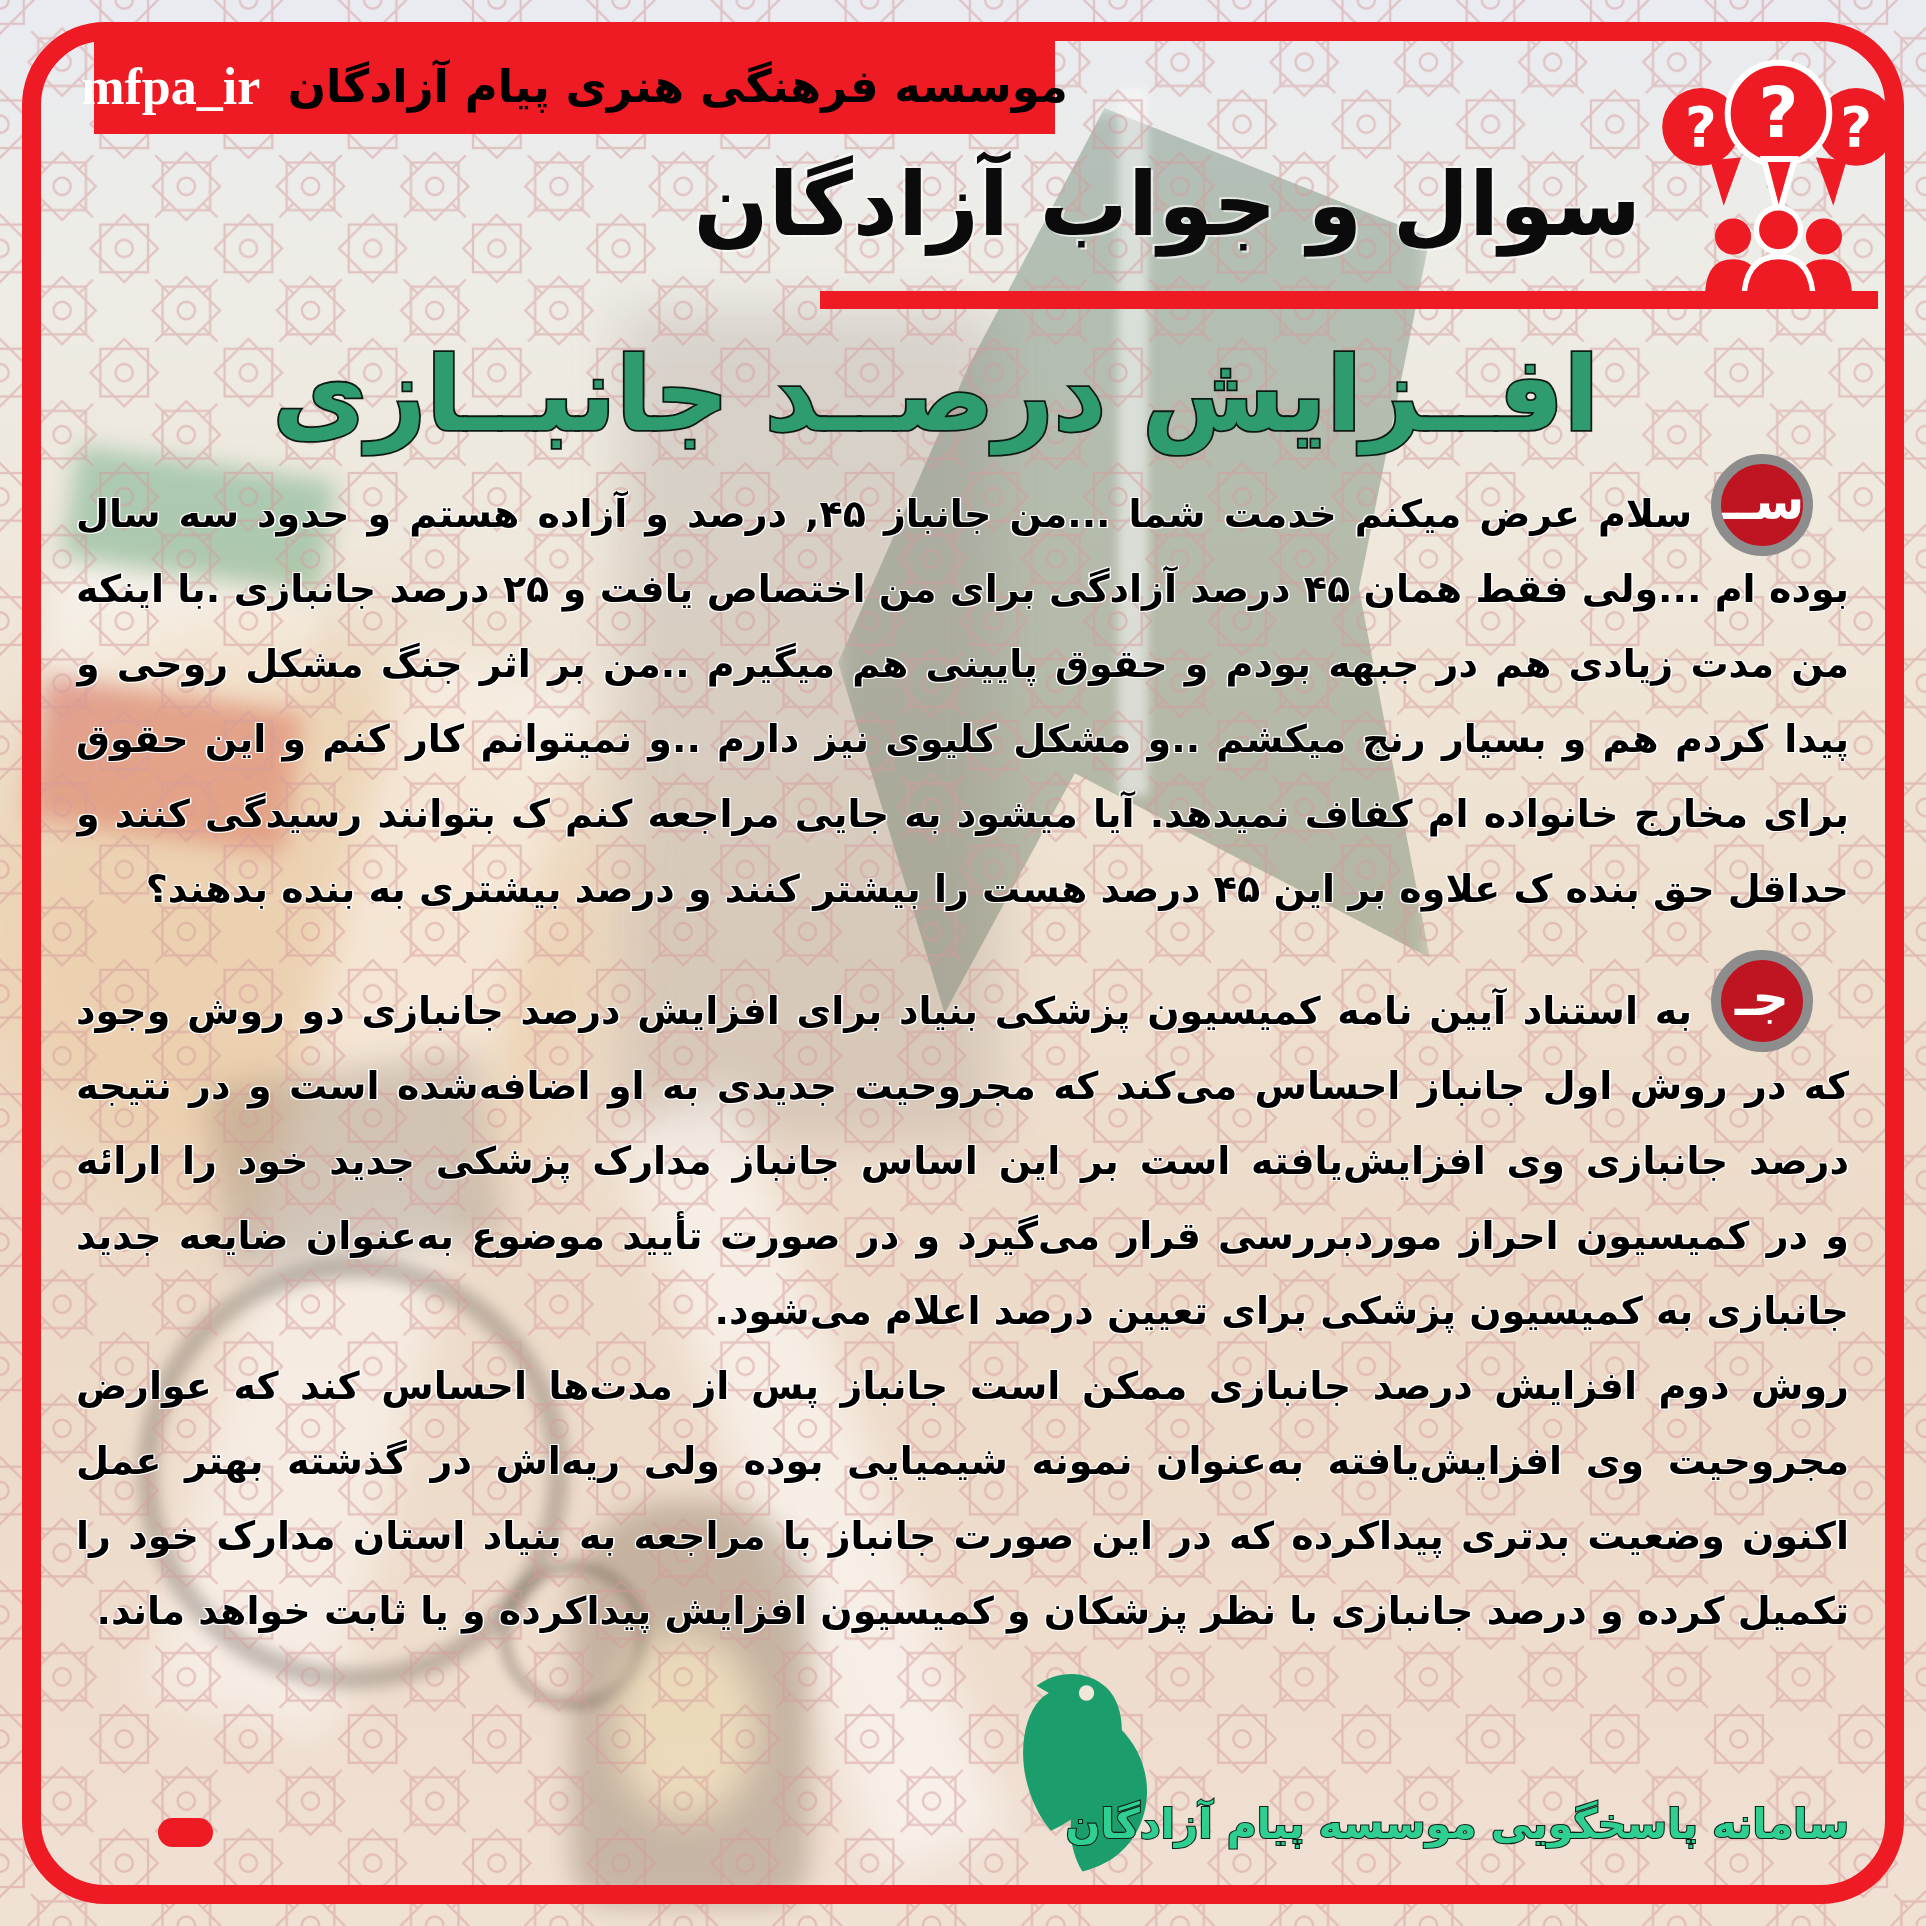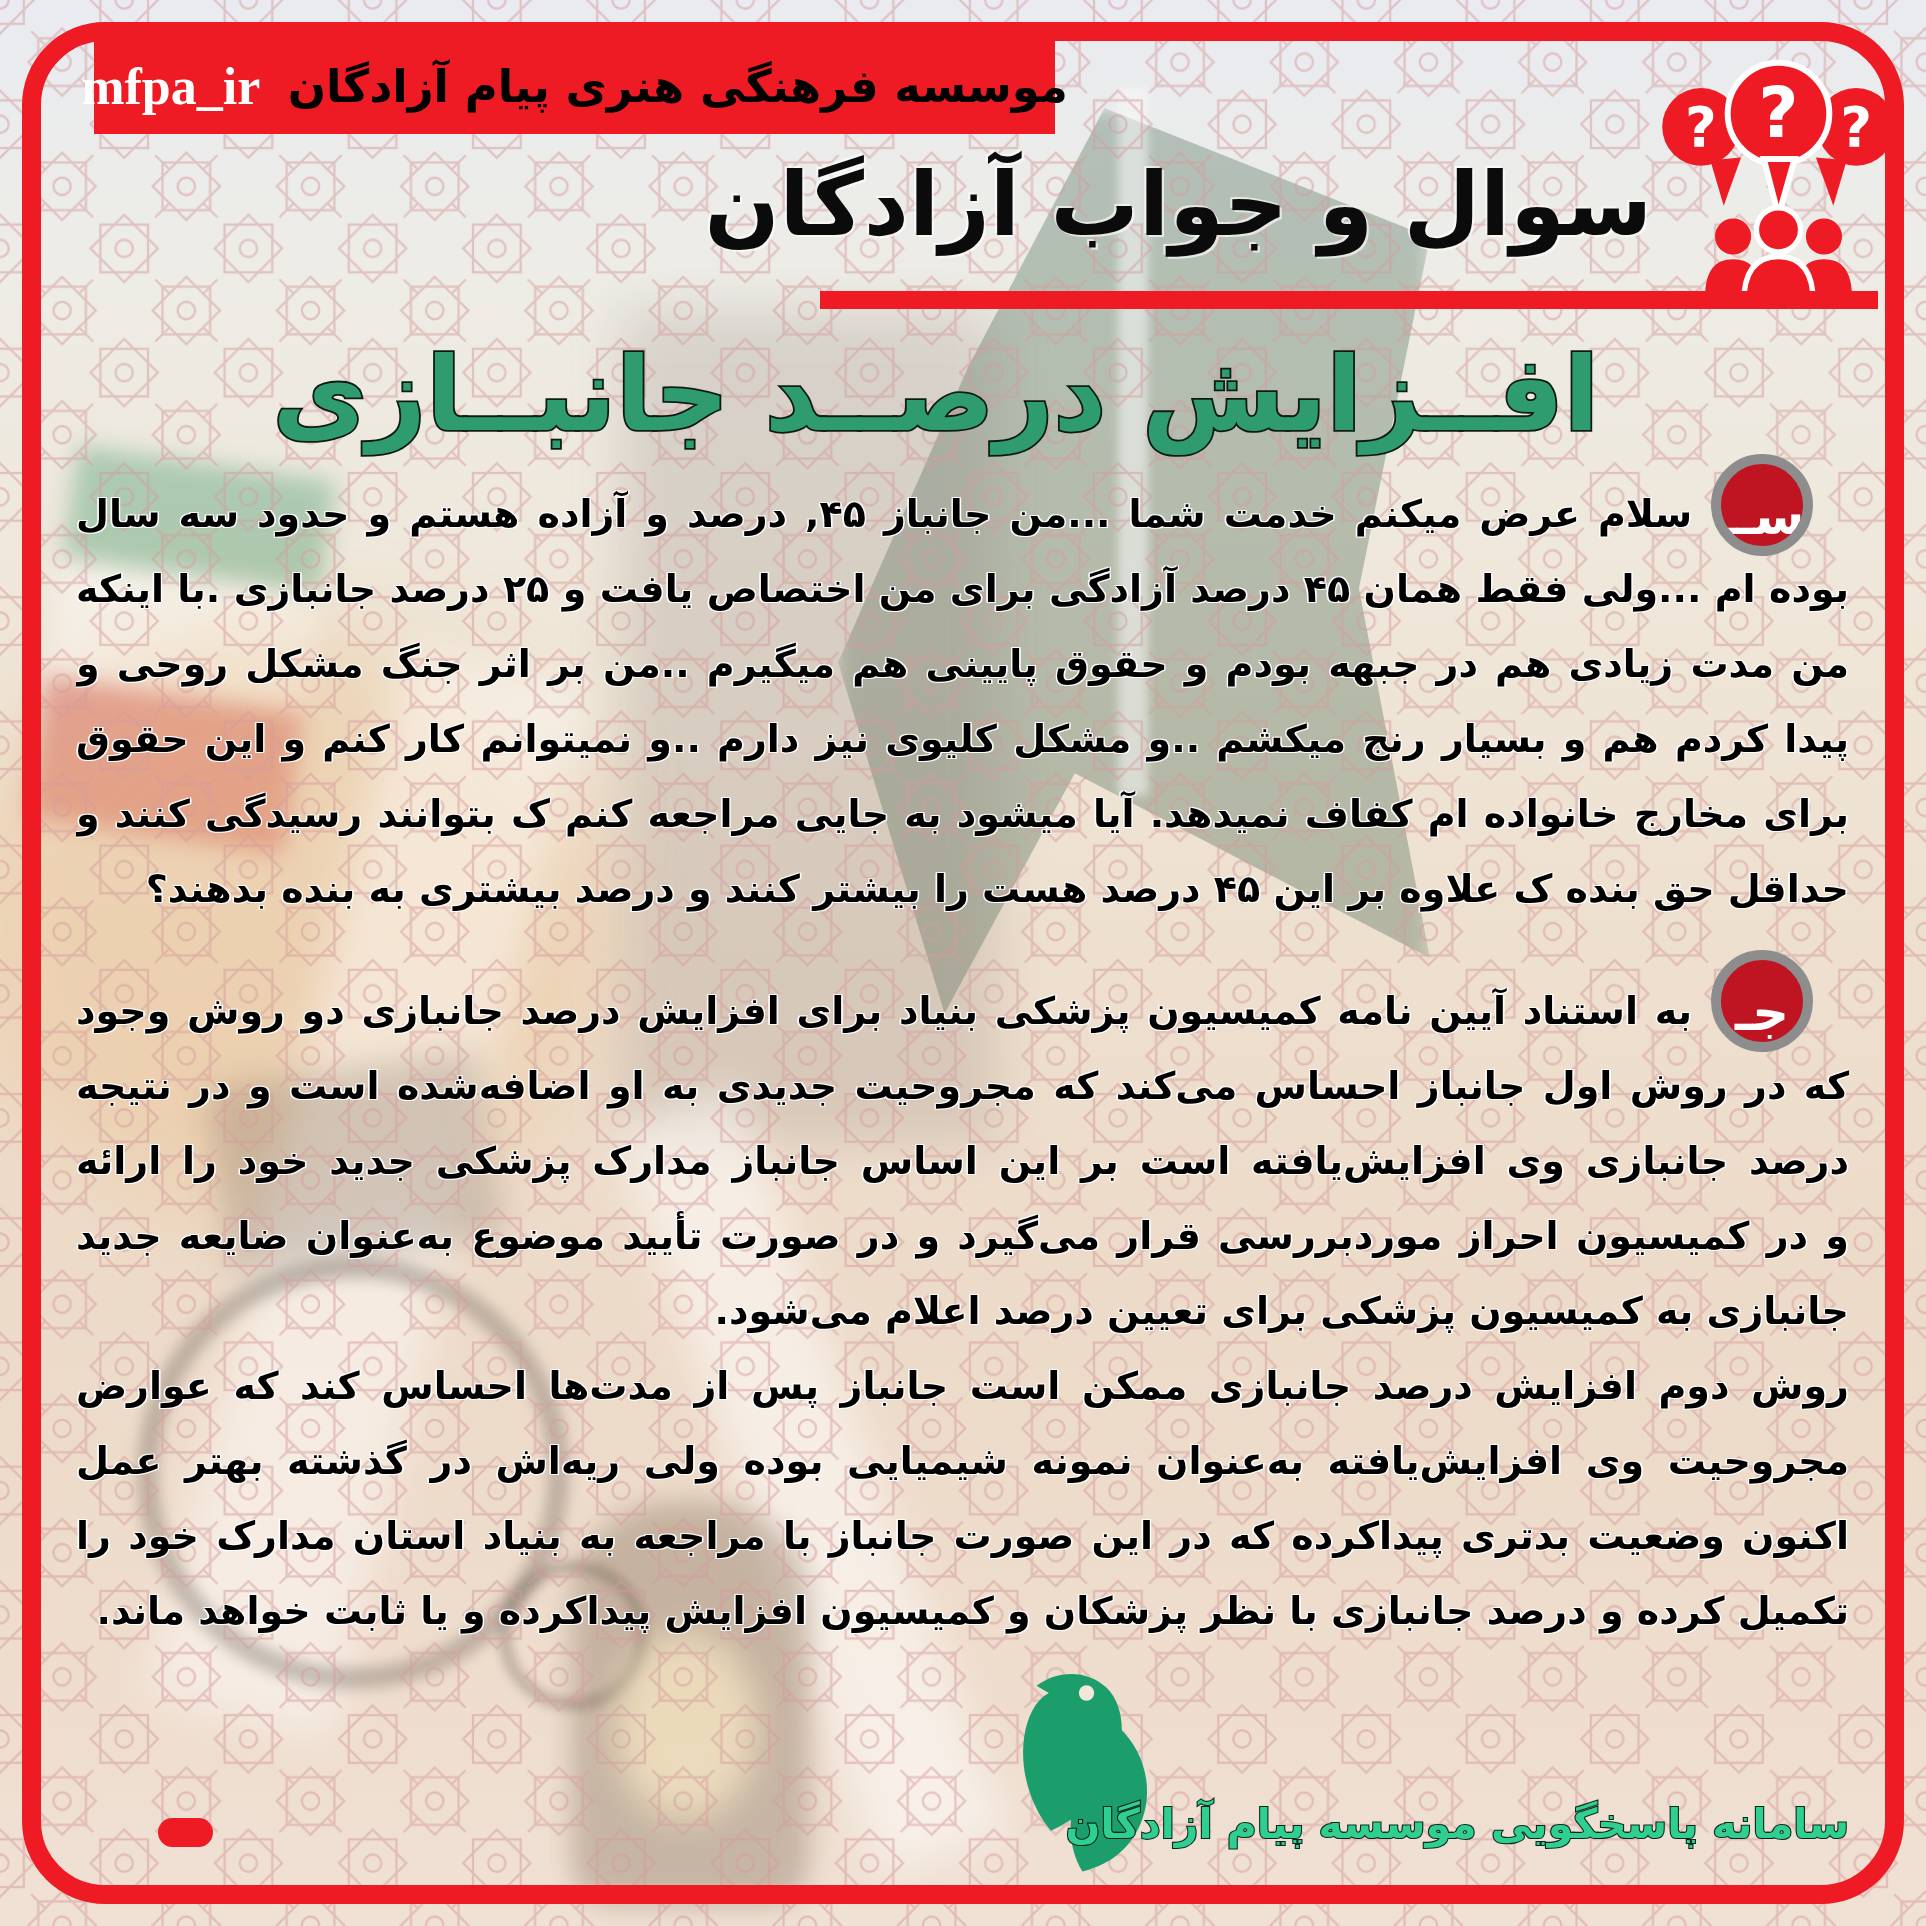--- a/index.html
+++ b/index.html
@@ -24,28 +24,28 @@
   .b-lanternglow{left:614px;top:1632px;width:144px;height:188px;background:rgba(255,238,200,.65);border-radius:50%;filter:blur(17.3px);}
   .bg-pattern{position:absolute;inset:0;width:100%;height:100%;opacity:.5;}
   
   .frame{position:absolute;inset:21.7px;border:19.5px solid #ee1b24;border-radius:83px;z-index:5;}
   .banner{position:absolute;left:94px;top:38px;width:961px;height:96px;background:#ee1b24;z-index:6;
     display:flex;align-items:center;justify-content:center;gap:27.4px;direction:rtl;}
   .banner .fa{color:#000000;font-weight:bold;font-size:45px;white-space:nowrap;}
   .banner .latin{color:#fff;font-weight:bold;font-size:52px;font-family:"Liberation Serif","DejaVu Serif",serif;}
   
   .qa-icon{position:absolute;right:26px;top:52px;width:243px;height:254px;z-index:6;}
-  .title{position:absolute;right:274px;top:153px;margin:0;font-size:88px;font-weight:bold;color:#0b0b0b;z-index:6;
+  .title{position:absolute;right:285px;top:153px;margin:0;font-size:88px;font-weight:bold;color:#0b0b0b;z-index:6;
     white-space:nowrap;direction:rtl;text-shadow:2.2px 2.2px 0 rgba(255,255,255,.65),-2.2px -2.2px 0 rgba(255,255,255,.65);}
   .divider{position:absolute;right:48px;top:291px;width:1058px;height:18px;background:#ee1b24;z-index:6;}
   .subtitle{position:absolute;right:327px;top:334px;margin:0;font-size:103px;font-weight:bold;color:#2f9c70;z-index:6;
     white-space:nowrap;direction:rtl;-webkit-text-stroke:3.6px #0d1a14;paint-order:stroke fill;}
   
   .marker{position:absolute;width:82px;height:82px;border-radius:50%;background:#bf1522;border:10px solid #8d8d8d;
-    color:#fff;font-weight:bold;display:flex;align-items:flex-end;justify-content:center;z-index:7;direction:rtl;overflow:hidden;}
+    color:#fff;font-weight:bold;display:flex;align-items:center;justify-content:center;z-index:7;direction:rtl;overflow:hidden;}
   .marker span{font-size:51px;line-height:1;transform:translateY(-4.3px);}
   .m-q{right:113px;top:454px;}
   .m-a{right:113px;top:950px;}
   
   .tblock{position:absolute;right:77px;left:76px;z-index:6;direction:rtl;}
   .q-block{top:477px;}
   .a-block{top:974px;}
   .bline{font-size:38px;font-weight:bold;color:#000;line-height:75px;height:75px;overflow:hidden;
     text-align:justify;text-align-last:justify;
     text-shadow:1.4px 1.4px 0 rgba(255,255,255,.85),-1.4px -1.4px 0 rgba(255,255,255,.85),1.4px -1.4px 0 rgba(255,255,255,.85),-1.4px 1.4px 0 rgba(255,255,255,.85);}

